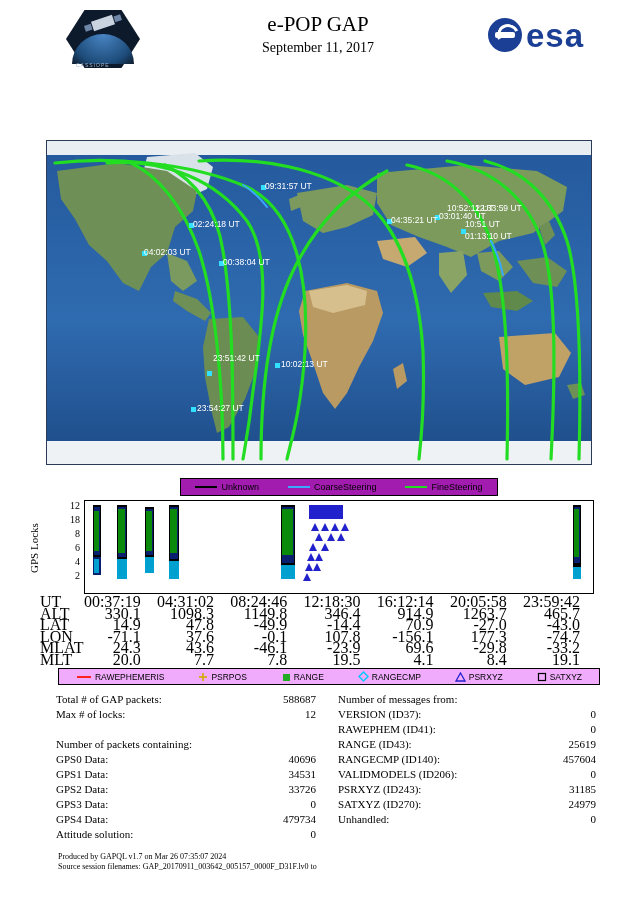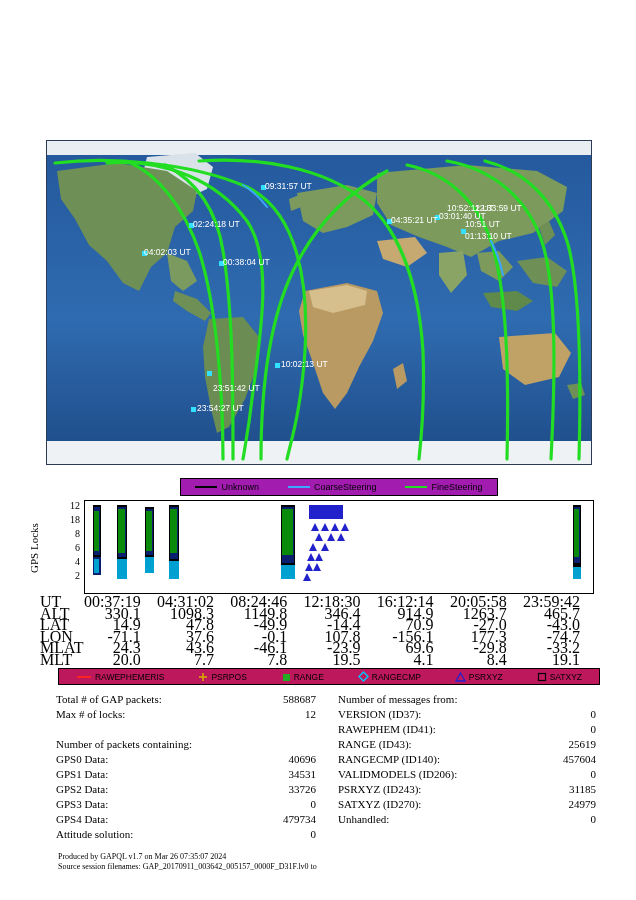--- a/index.html
+++ b/index.html
@@ -50,41 +50,61 @@
   .yticks span{position:absolute;right:2px;line-height:8px;}
 
   
   .axtable{position:absolute;left:40px;top:596px;width:556px;font-size:16px;font-family:"Liberation Serif",serif;}
   .axtable table{border-collapse:collapse;width:100%;}
   .axtable td{padding:0;line-height:11.5px;white-space:nowrap;}
   .axtable td.lab{width:34px;text-align:left;}
   .axtable td.v{width:86px;text-align:right;padding-right:16px;}
 
   
-  .mlegend{position:absolute;left:58px;top:668px;width:540px;height:15px;border:1px solid #000;background:#be185d;display:flex;align-items:center;justify-content:space-around;font-size:8.5px;font-family:"Liberation Sans",sans-serif;}
+  .mlegend{position:absolute;left:58px;top:668px;width:540px;height:15px;border:1px solid #000;background:#f0abfc;display:flex;align-items:center;justify-content:space-around;font-size:8.5px;font-family:"Liberation Sans",sans-serif;}
   .mlegend .item{display:flex;align-items:center;gap:3px;}
 
   
   .stats{position:absolute;left:56px;top:692px;width:540px;font-size:11px;}
   .stats .col{position:absolute;top:0;}
   .colA{left:0;width:260px;}
   .colB{left:282px;width:258px;}
   .row{display:flex;justify-content:space-between;line-height:15px;}
   .row .k{white-space:nowrap;}
   .row .v{white-space:nowrap;}
   .gap{height:15px;}
 
   
   .footer{position:absolute;left:58px;top:852px;font-size:8px;line-height:10px;font-family:"Liberation Serif",serif;}
 </style>
 </head>
 <body>
 
 <div class="page">
 
+  <div class="header">
+    <div class="logo-left">
+      <div class="emblem">
+        <div class="hexa"></div>
+        <div class="earth"></div>
+        <div class="sat"></div>
+        <div class="cap">CASSIOPE</div>
+      </div>
+    </div>
+
+    <div class="title">e-POP GAP</div>
+    <div class="subtitle">September 11, 2017</div>
+
+    <div class="logo-right">
+      <div class="esa-wrap">
+        <span class="esa-circle"></span>
+        <span class="esa-text">esa</span>
+      </div>
+    </div>
+  </div>
 
   <div class="map-box">
     <svg class="map-svg" width="546" height="325" viewBox="0 0 546 325">
       <defs>
         <linearGradient id="ocean" x1="0" y1="0" x2="0" y2="1">
           <stop offset="0%" stop-color="#24589c"></stop>
           <stop offset="55%" stop-color="#2f6bb0"></stop>
           <stop offset="100%" stop-color="#1d4a86"></stop>
         </linearGradient>
       </defs>
@@ -160,21 +180,21 @@
     <div class="tlabel" style="left:146px;top:78px">02:24:18 UT</div>
     <div class="tlabel" style="left:97px;top:106px">04:02:03 UT</div>
     <div class="tlabel" style="left:176px;top:116px">00:38:04 UT</div>
     <div class="tlabel" style="left:344px;top:74px">04:35:21 UT</div>
     <div class="tlabel" style="left:392px;top:70px">03:01:40 UT</div>
     <div class="tlabel" style="left:400px;top:62px">10:52:12 UT</div>
     <div class="tlabel" style="left:428px;top:62px">12:33:59 UT</div>
     <div class="tlabel" style="left:418px;top:78px">10:51 UT</div>
     <div class="tlabel" style="left:418px;top:90px">01:13:10 UT</div>
     <div class="tlabel" style="left:234px;top:218px">10:02:13 UT</div>
-    <div class="tlabel" style="left:166px;top:242px">23:51:42 UT</div>
+    <div class="tlabel" style="left:166px;top:212px">23:51:42 UT</div>
     <div class="tlabel" style="left:150px;top:262px">23:54:27 UT</div>
   </div>
 
   <div class="legend">
     <div class="item">
       <span class="swatch" style="border-top-color:#000000"></span>
       <span>Unknown</span>
     </div>
     <div class="item">
       <span class="swatch" style="border-top-color:#3aa8ff"></span>

